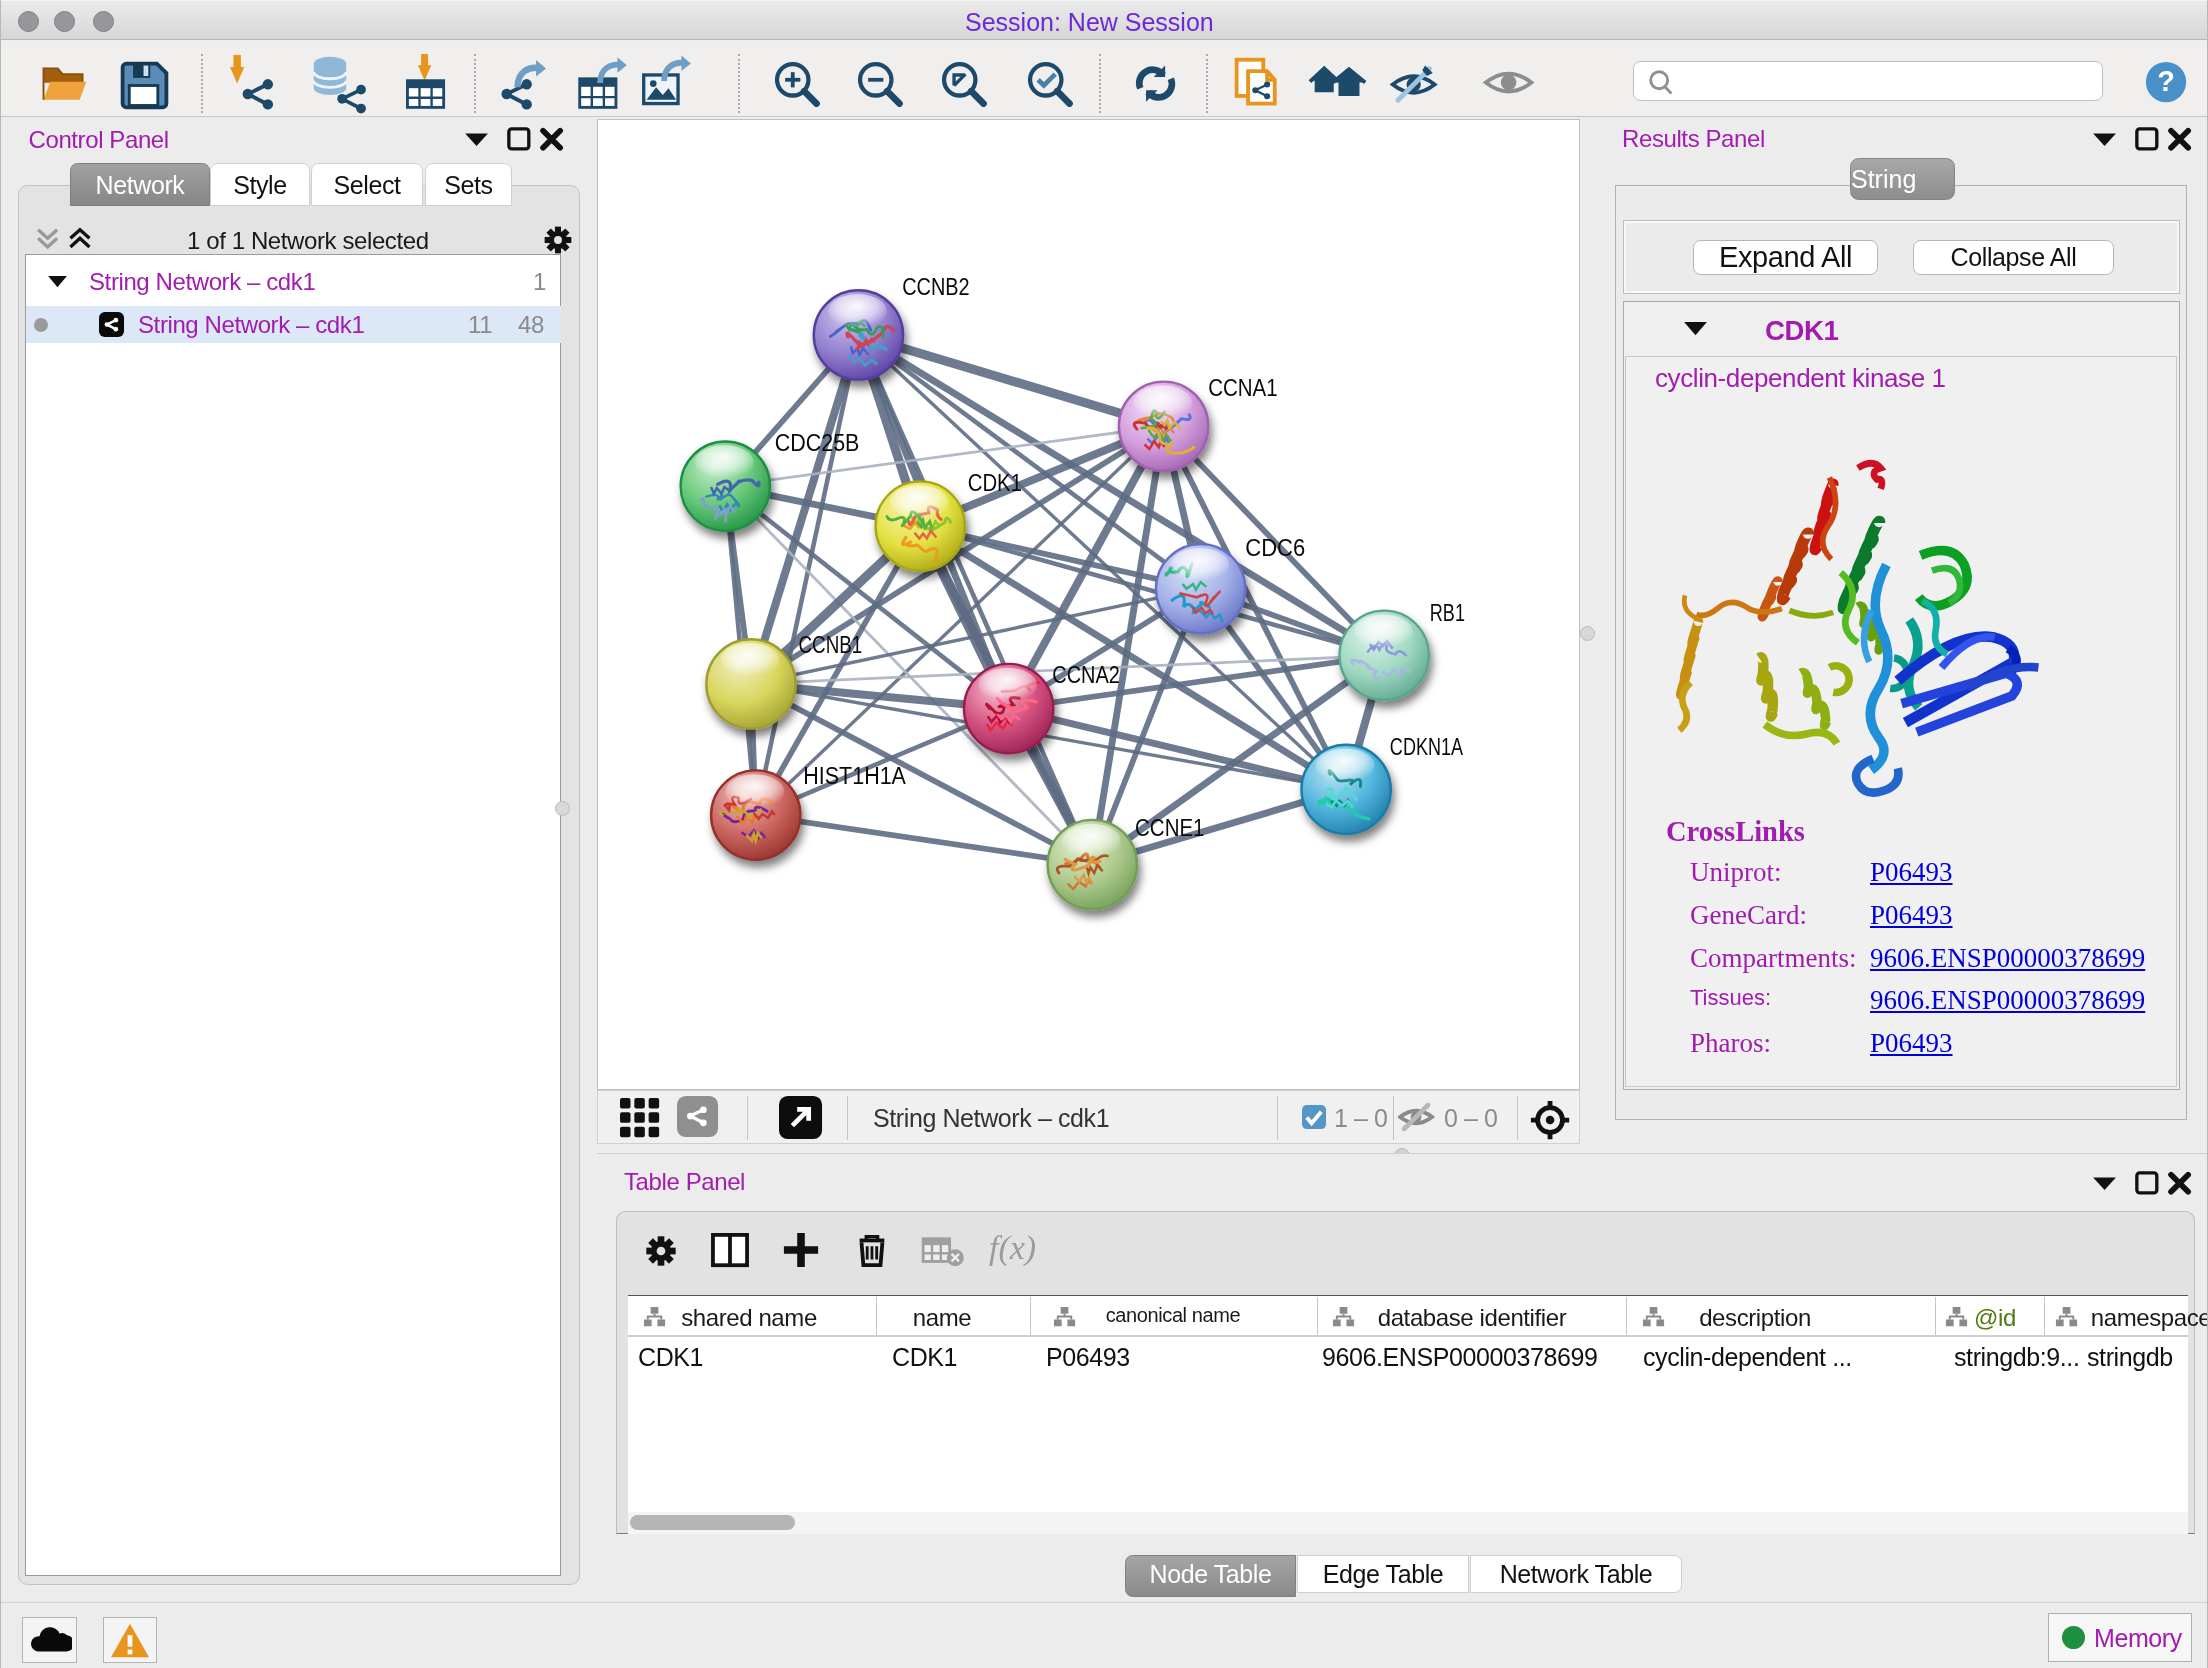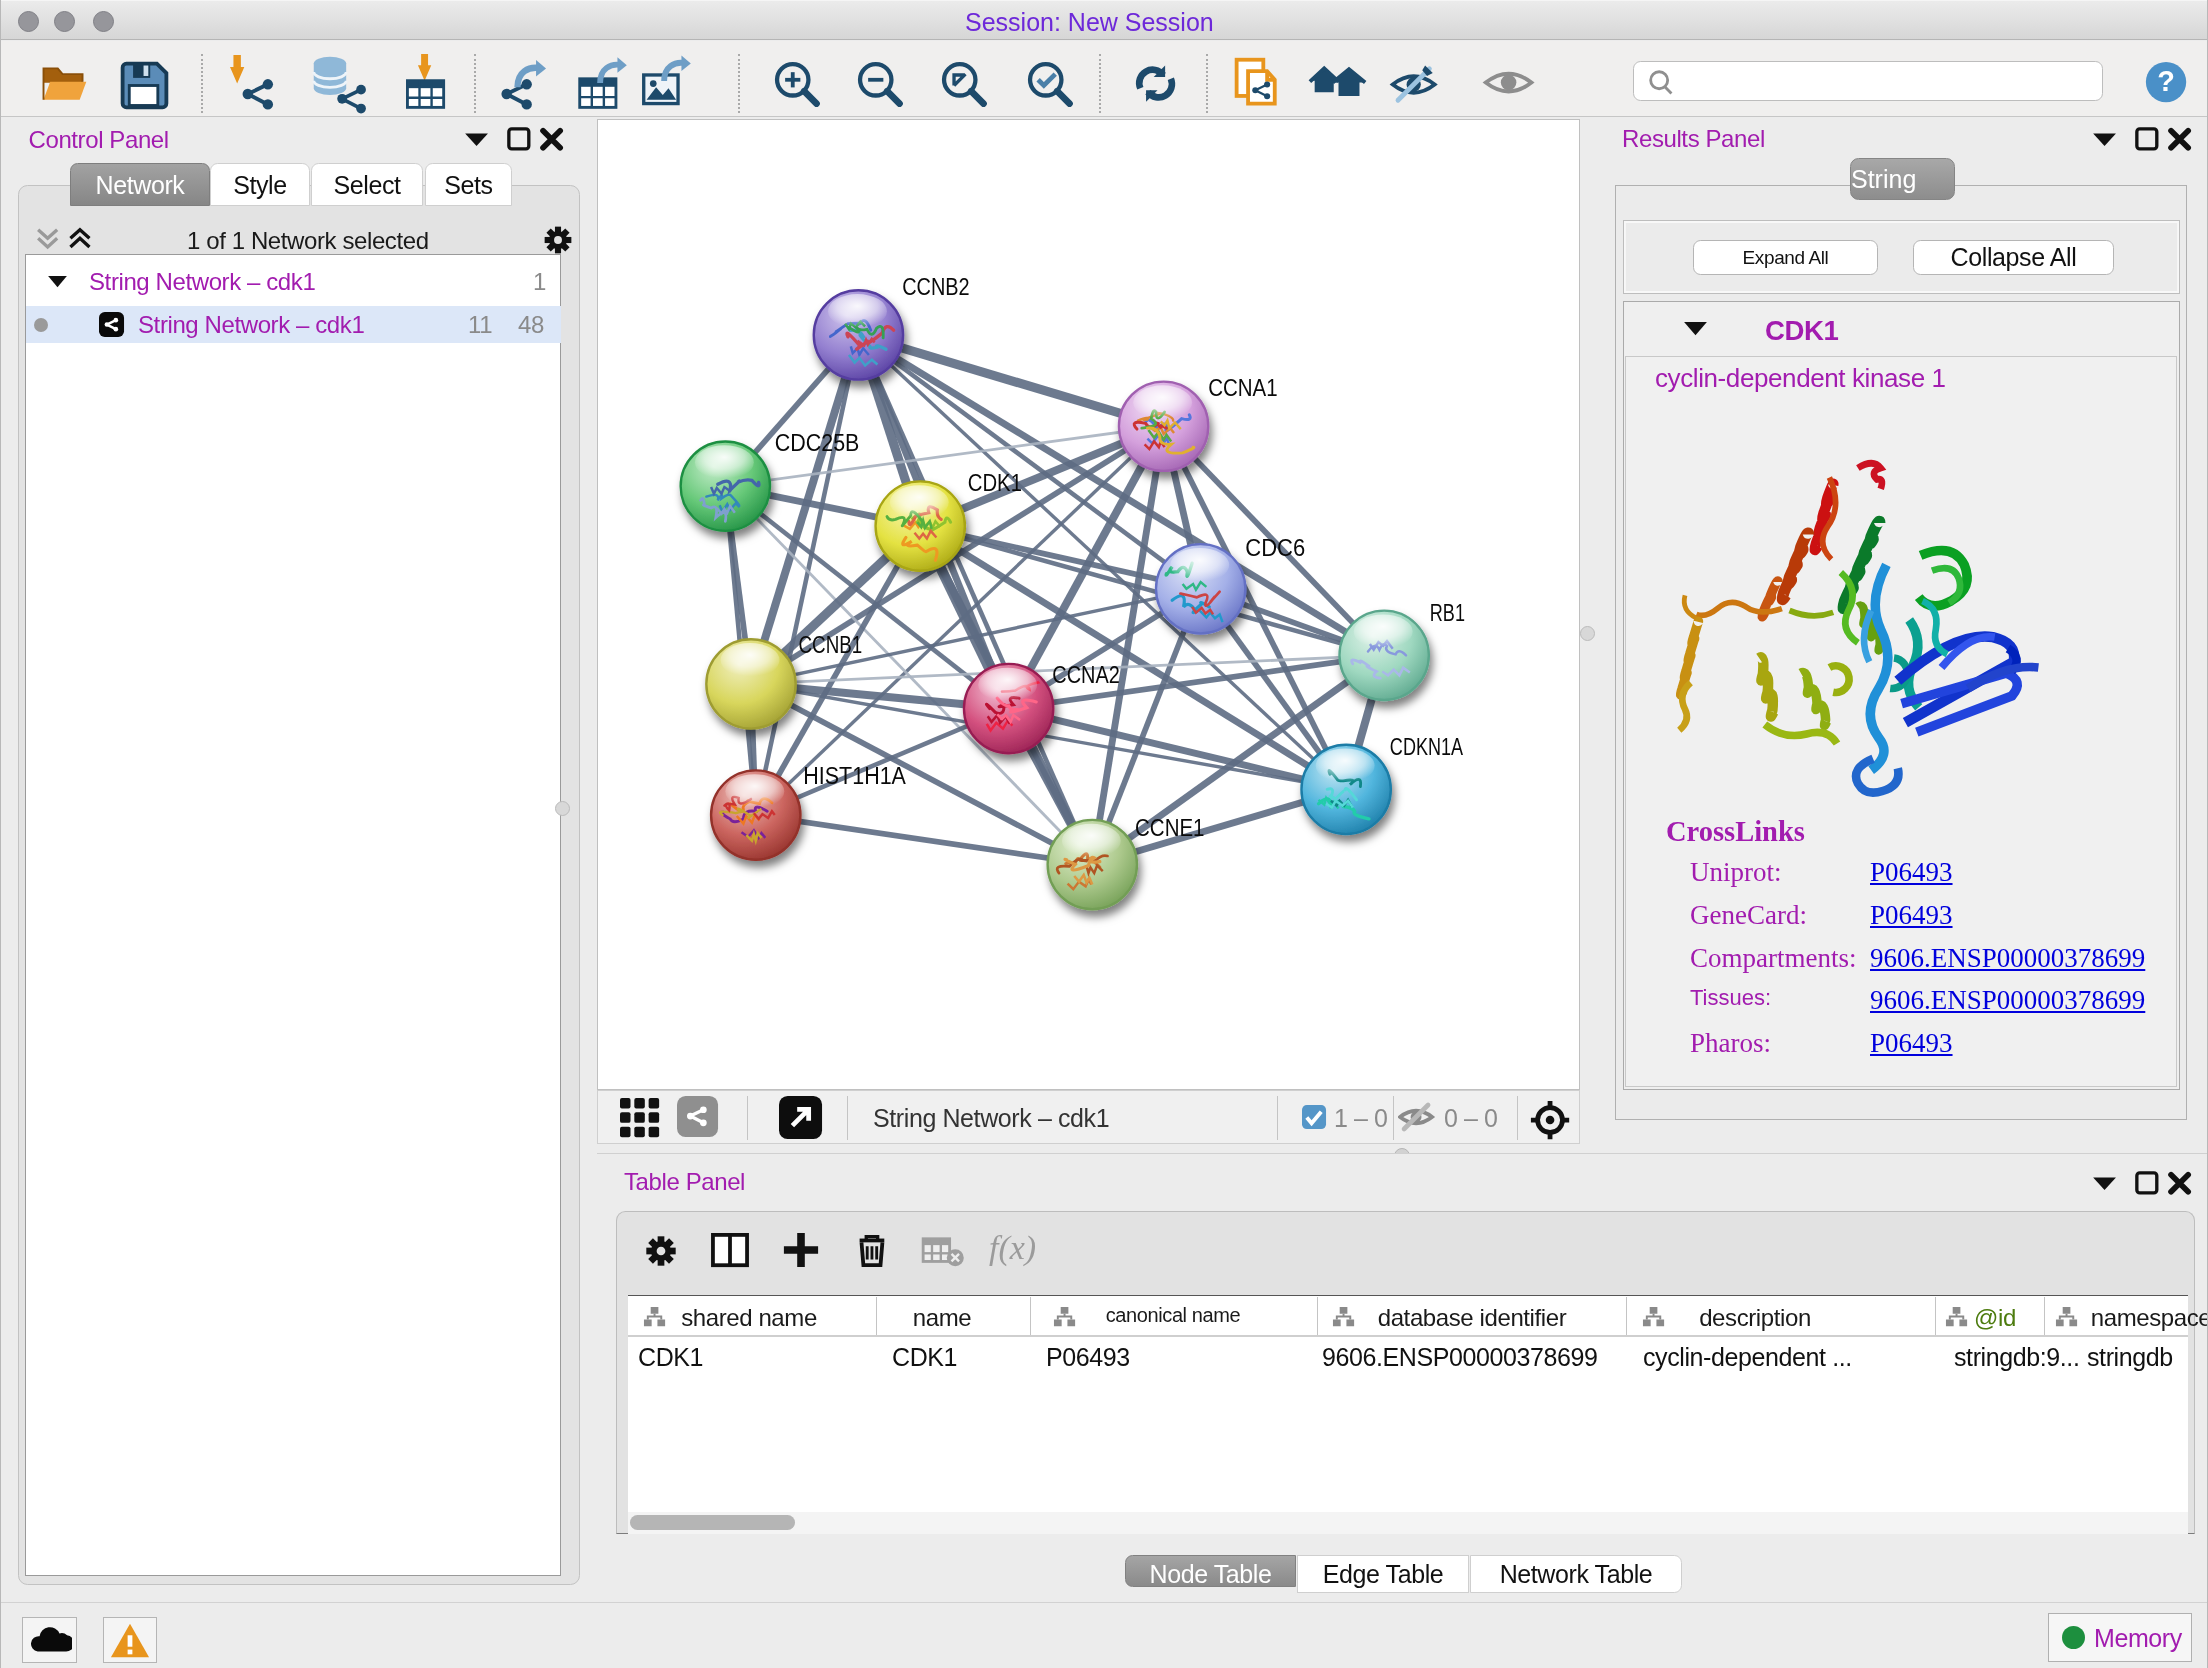--- a/index.html
+++ b/index.html
@@ -508,21 +508,21 @@
 <div class="abs" style="left:1580px;top:626px;width:15px;height:15px;border-radius:50%;background:#d8d8d8;border:1px solid #bbb"></div>
 <div class="t" style="left:1622px;top:125px;font-size:24px">Results Panel</div>
 <svg style="position:absolute;left:2091px;top:126px" width="105" height="28.5" viewBox="0 0 110 30">
     <path d="M2 8 h24 l-12 13 z" fill="#111"></path>
     <rect x="48" y="3" width="21" height="21" rx="3" fill="none" stroke="#111" stroke-width="3.5"></rect>
     <path d="M84 5 l18 18 M102 5 l-18 18" stroke="#111" stroke-width="6" stroke-linecap="round"></path>
   </svg>
 <div class="abs" style="left:1850px;top:158px;width:105px;height:42px;background:linear-gradient(#a8a8a8,#8d8d8d);border:1px solid #858585;border-radius:8.6px;color:#fff;font-size:25px;line-height:40px;z-index:6">String</div>
 <div class="abs" style="left:1615px;top:185px;width:572px;height:935px;background:#ebebeb;border:1.9px solid #b0b0b0"></div>
 <div class="abs" style="left:1623px;top:220px;width:557px;height:74px;background:#ebebeb;border:1px solid #bdbdbd;box-shadow:inset 0 0 0 1.9px #f8f8f8"></div>
-<div class="abs" style="left:1693px;top:240px;width:185px;height:35px;background:#fff;border:1px solid #b5b5b5;border-radius:7.6px;font-size:19px;color:#111;text-align:center;line-height:33px;letter-spacing:-0.4px">Expand All</div>
+<div class="abs" style="left:1693px;top:240px;width:185px;height:35px;background:#fff;border:1px solid #b5b5b5;border-radius:7.6px;font-size:29px;color:#111;text-align:center;line-height:33px;letter-spacing:-0.4px">Expand All</div>
 <div class="abs" style="left:1913px;top:240px;width:201px;height:35px;background:#fff;border:1px solid #b5b5b5;border-radius:7.6px;font-size:25px;color:#111;text-align:center;line-height:33px;letter-spacing:-0.4px">Collapse All</div>
 <div class="abs" style="left:1623px;top:301px;width:557px;height:789px;background:#efefef;border:1px solid #aaa"></div>
 <div class="abs" style="left:1625px;top:356px;width:552px;height:731px;background:#f0f0f0;border:1px solid #c8c8c8"></div>
 <svg style="position:absolute;left:1683px;top:320px" width="25" height="19" viewBox="0 0 26 20">
     <path d="M1 2 h24 l-12 14 z" fill="#111"></path>
   </svg>
 <div class="t" style="left:1765px;top:315px;font-size:27.6px;font-weight:bold">CDK1</div>
 <div class="t" style="left:1655px;top:363px;font-size:26px">cyclin-dependent kinase 1</div>
 <svg style="position:absolute;left:1666px;top:449px" width="418" height="380" viewBox="1880 470 440 400">
     <path d="M2082 490 q16 -10 24 0 q-12 4 -4 12 q8 -2 4 10" fill="none" stroke="#cc1122" stroke-width="7"></path>
@@ -651,21 +651,21 @@
 <div class="t" style="left:2151px;top:1304px;font-size:24px;color:#1a1a1a;transform:translateX(-50%)">namespace</div>
 <div class="t" style="left:638px;top:1343px;font-size:25px;color:#111">CDK1</div>
 <div class="t" style="left:892px;top:1343px;font-size:25px;color:#111">CDK1</div>
 <div class="t" style="left:1046px;top:1343px;font-size:25px;color:#111">P06493</div>
 <div class="t" style="left:1322px;top:1343px;font-size:25px;color:#111">9606.ENSP00000378699</div>
 <div class="t" style="left:1643px;top:1343px;font-size:25px;color:#111">cyclin-dependent ...</div>
 <div class="t" style="left:1954px;top:1343px;font-size:25px;color:#111">stringdb:9...</div>
 <div class="t" style="left:2087px;top:1343px;font-size:25px;color:#111">stringdb</div>
 <div class="abs" style="left:628px;top:1512px;width:1560px;height:22px;background:#f4f4f4"></div>
 <div class="abs" style="left:630px;top:1515px;width:165px;height:15px;border-radius:7.6px;background:#b5b5b5"></div>
-<div class="abs" style="left:1125px;top:1555px;width:171px;height:32px;background:linear-gradient(#a5a5a5,#8a8a8a);border:1px solid #818181;border-radius:7.6px 0 0 7.6px;color:#fff;font-size:25px;text-align:center;line-height:36px;letter-spacing:-0.4px">Node Table</div>
+<div class="abs" style="left:1125px;top:1555px;width:171px;height:42px;background:linear-gradient(#a5a5a5,#8a8a8a);border:1px solid #818181;border-radius:7.6px 0 0 7.6px;color:#fff;font-size:25px;text-align:center;line-height:36px;letter-spacing:-0.4px">Node Table</div>
 <div class="abs" style="left:1297px;top:1555px;width:172px;height:38px;background:#fff;border:1px solid #cfcfcf;border-radius:0;color:#111;font-size:25px;text-align:center;line-height:36px;letter-spacing:-0.4px">Edge Table</div>
 <div class="abs" style="left:1470px;top:1555px;width:212px;height:38px;background:#fff;border:1px solid #cfcfcf;border-radius:0 7.6px 7.6px 0;color:#111;font-size:25px;text-align:center;line-height:36px;letter-spacing:-0.4px">Network Table</div>
 <div class="abs" style="left:0;top:1602px;width:2208px;height:67px;background:#ececec;border-top:1.9px solid #d2d2d2"></div>
 <div class="abs" style="left:22px;top:1617px;width:55px;height:46px;background:#f4f4f4;border:1.9px solid #b5b5b5"></div>
 <svg style="position:absolute;left:27.6px;top:1623px" width="44" height="36" viewBox="0 0 46 38">
     <path d="M10 30 a8 8 0 0 1 2-16 a11 11 0 0 1 21-3 a8 8 0 0 1 8 2 a7 7 0 0 1 -2 17 z" fill="#0a0a0a"></path>
   </svg>
 <div class="abs" style="left:103px;top:1617px;width:54px;height:46px;background:#f4f4f4;border:1.9px solid #b5b5b5"></div>
 <svg style="position:absolute;left:108px;top:1621px" width="44" height="40" viewBox="0 0 46 42">
     <path d="M23 3 L43 38 H3 z" fill="#e8951d"></path>

